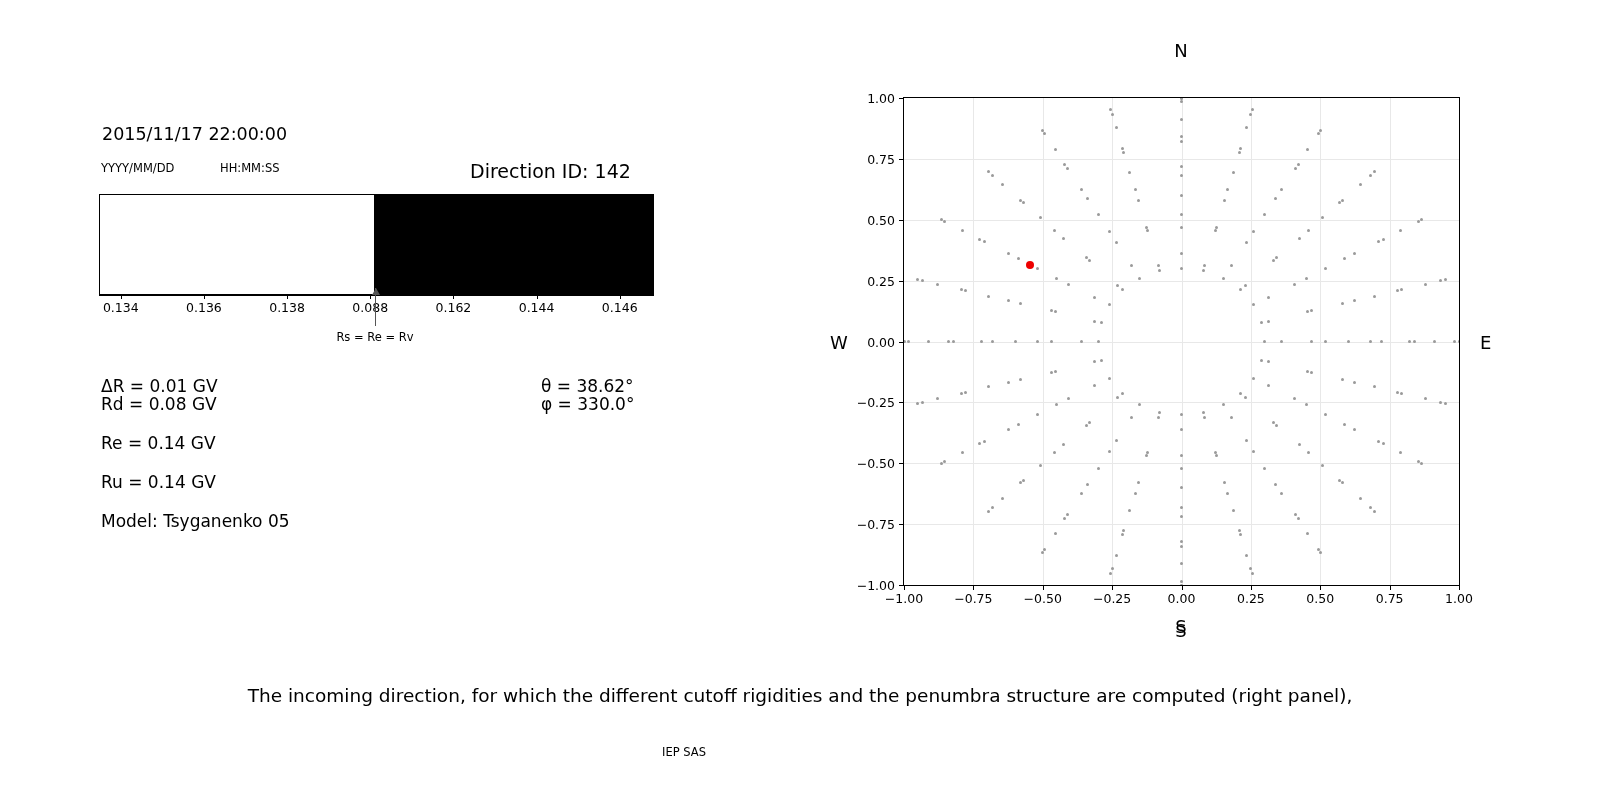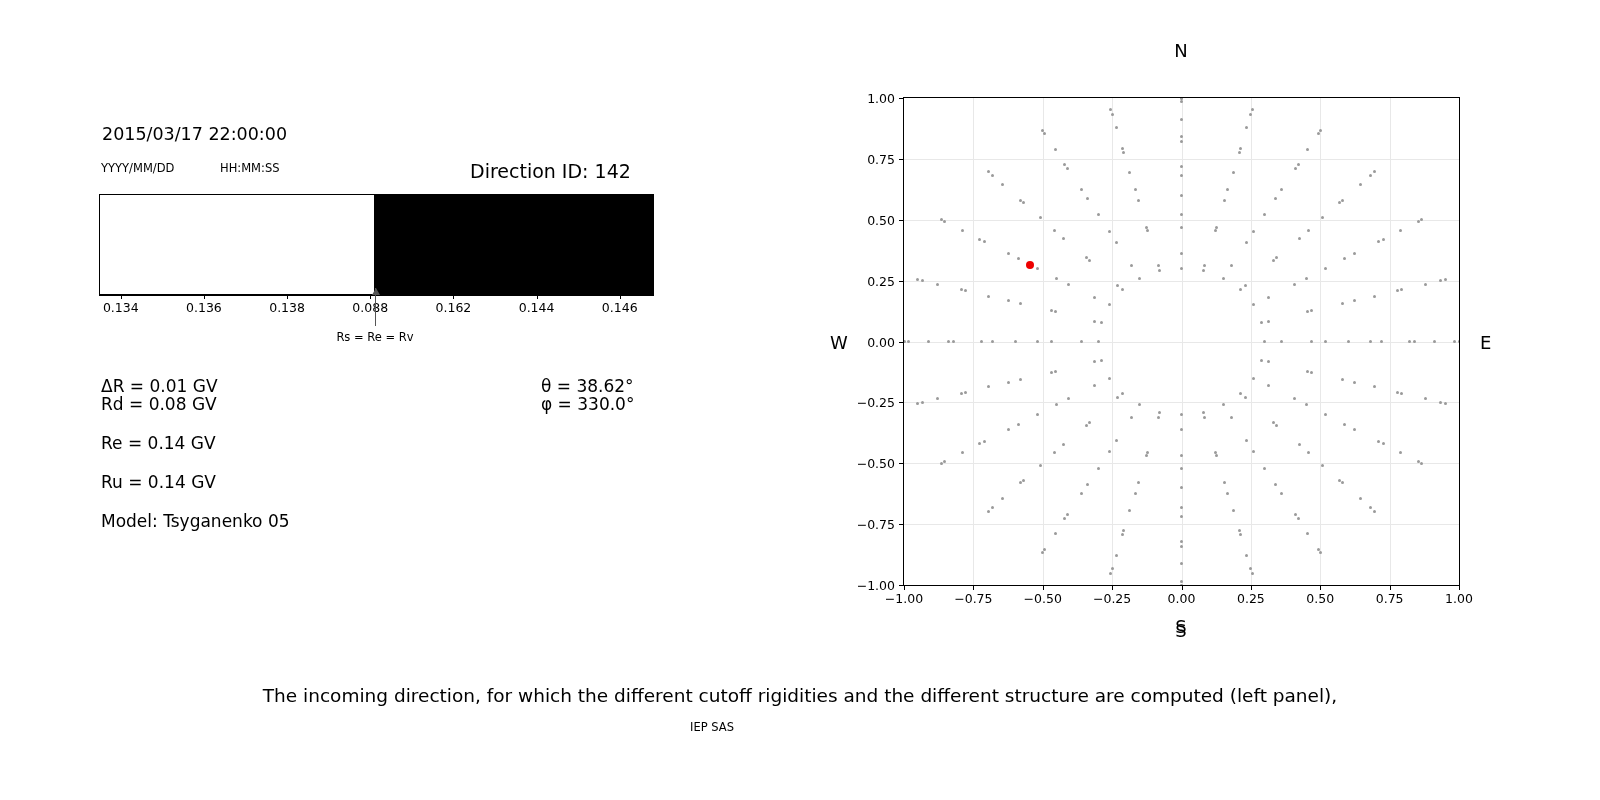--- a/index.html
+++ b/index.html
@@ -221,35 +221,34 @@
     top: 680px;
     width: 1600px;
     text-align: center;
     font-size: 18.5px;
     line-height: 32px;
   }
   .caption div { display: block; }
   .footer {
     position: absolute;
     left: 0;
-    top: 720px;
+    top: 745px;
     width: 1368px;
     text-align: center;
     font-size: 11.5px;
-    padding-left: 28px;
   }
 </style>
 </head>
 <body>
 
 <div class="page">
 
   <div class="left-panel">
 
-    <div class="datetime-line">2015/03/17 22:00:00</div>
+    <div class="datetime-line">2015/11/17 22:00:00</div>
     <div class="fmt-date">YYYY/MM/DD</div>
     <div class="fmt-time">HH:MM:SS</div>
     <div class="direction-id">Direction ID: 142</div>
 
     <div class="penumbra-box" id="penumbra-box">
         <div class="penumbra-band" style="left: 274.421px; width: 278.579px; background: rgb(0, 0, 0);"></div>
       </div>
     <div class="axis-line"></div>
     <div id="penumbra-ticks">
         <div class="tick" style="left: 120.789px;"></div>
@@ -625,16 +624,16 @@
         <div style="position: absolute; left: 500.25px; top: 551px; transform: translateX(-50%); font-size: 12.5px; white-space: nowrap;">0.50</div>
         <div class="xtick-mark" style="left: 569.625px;"></div>
         <div style="position: absolute; left: 569.625px; top: 551px; transform: translateX(-50%); font-size: 12.5px; white-space: nowrap;">0.75</div>
         <div class="xtick-mark" style="left: 639px;"></div>
         <div style="position: absolute; left: 639px; top: 551px; transform: translateX(-50%); font-size: 12.5px; white-space: nowrap;">1.00</div>
       </div>
     <div class="ax-xlabel" style="left:361px; top:576px; font-size:18px;">S</div>
   </div>
 
   <div class="caption">
-    <div>The incoming direction, for which the different cutoff rigidities and the different structure are computed (left panel),</div>
+    <div>The incoming direction, for which the different cutoff rigidities and the penumbra structure are computed (right panel),</div>
   </div>
   <div class="footer">IEP SAS</div>
 </div>
 
 </body></html>

